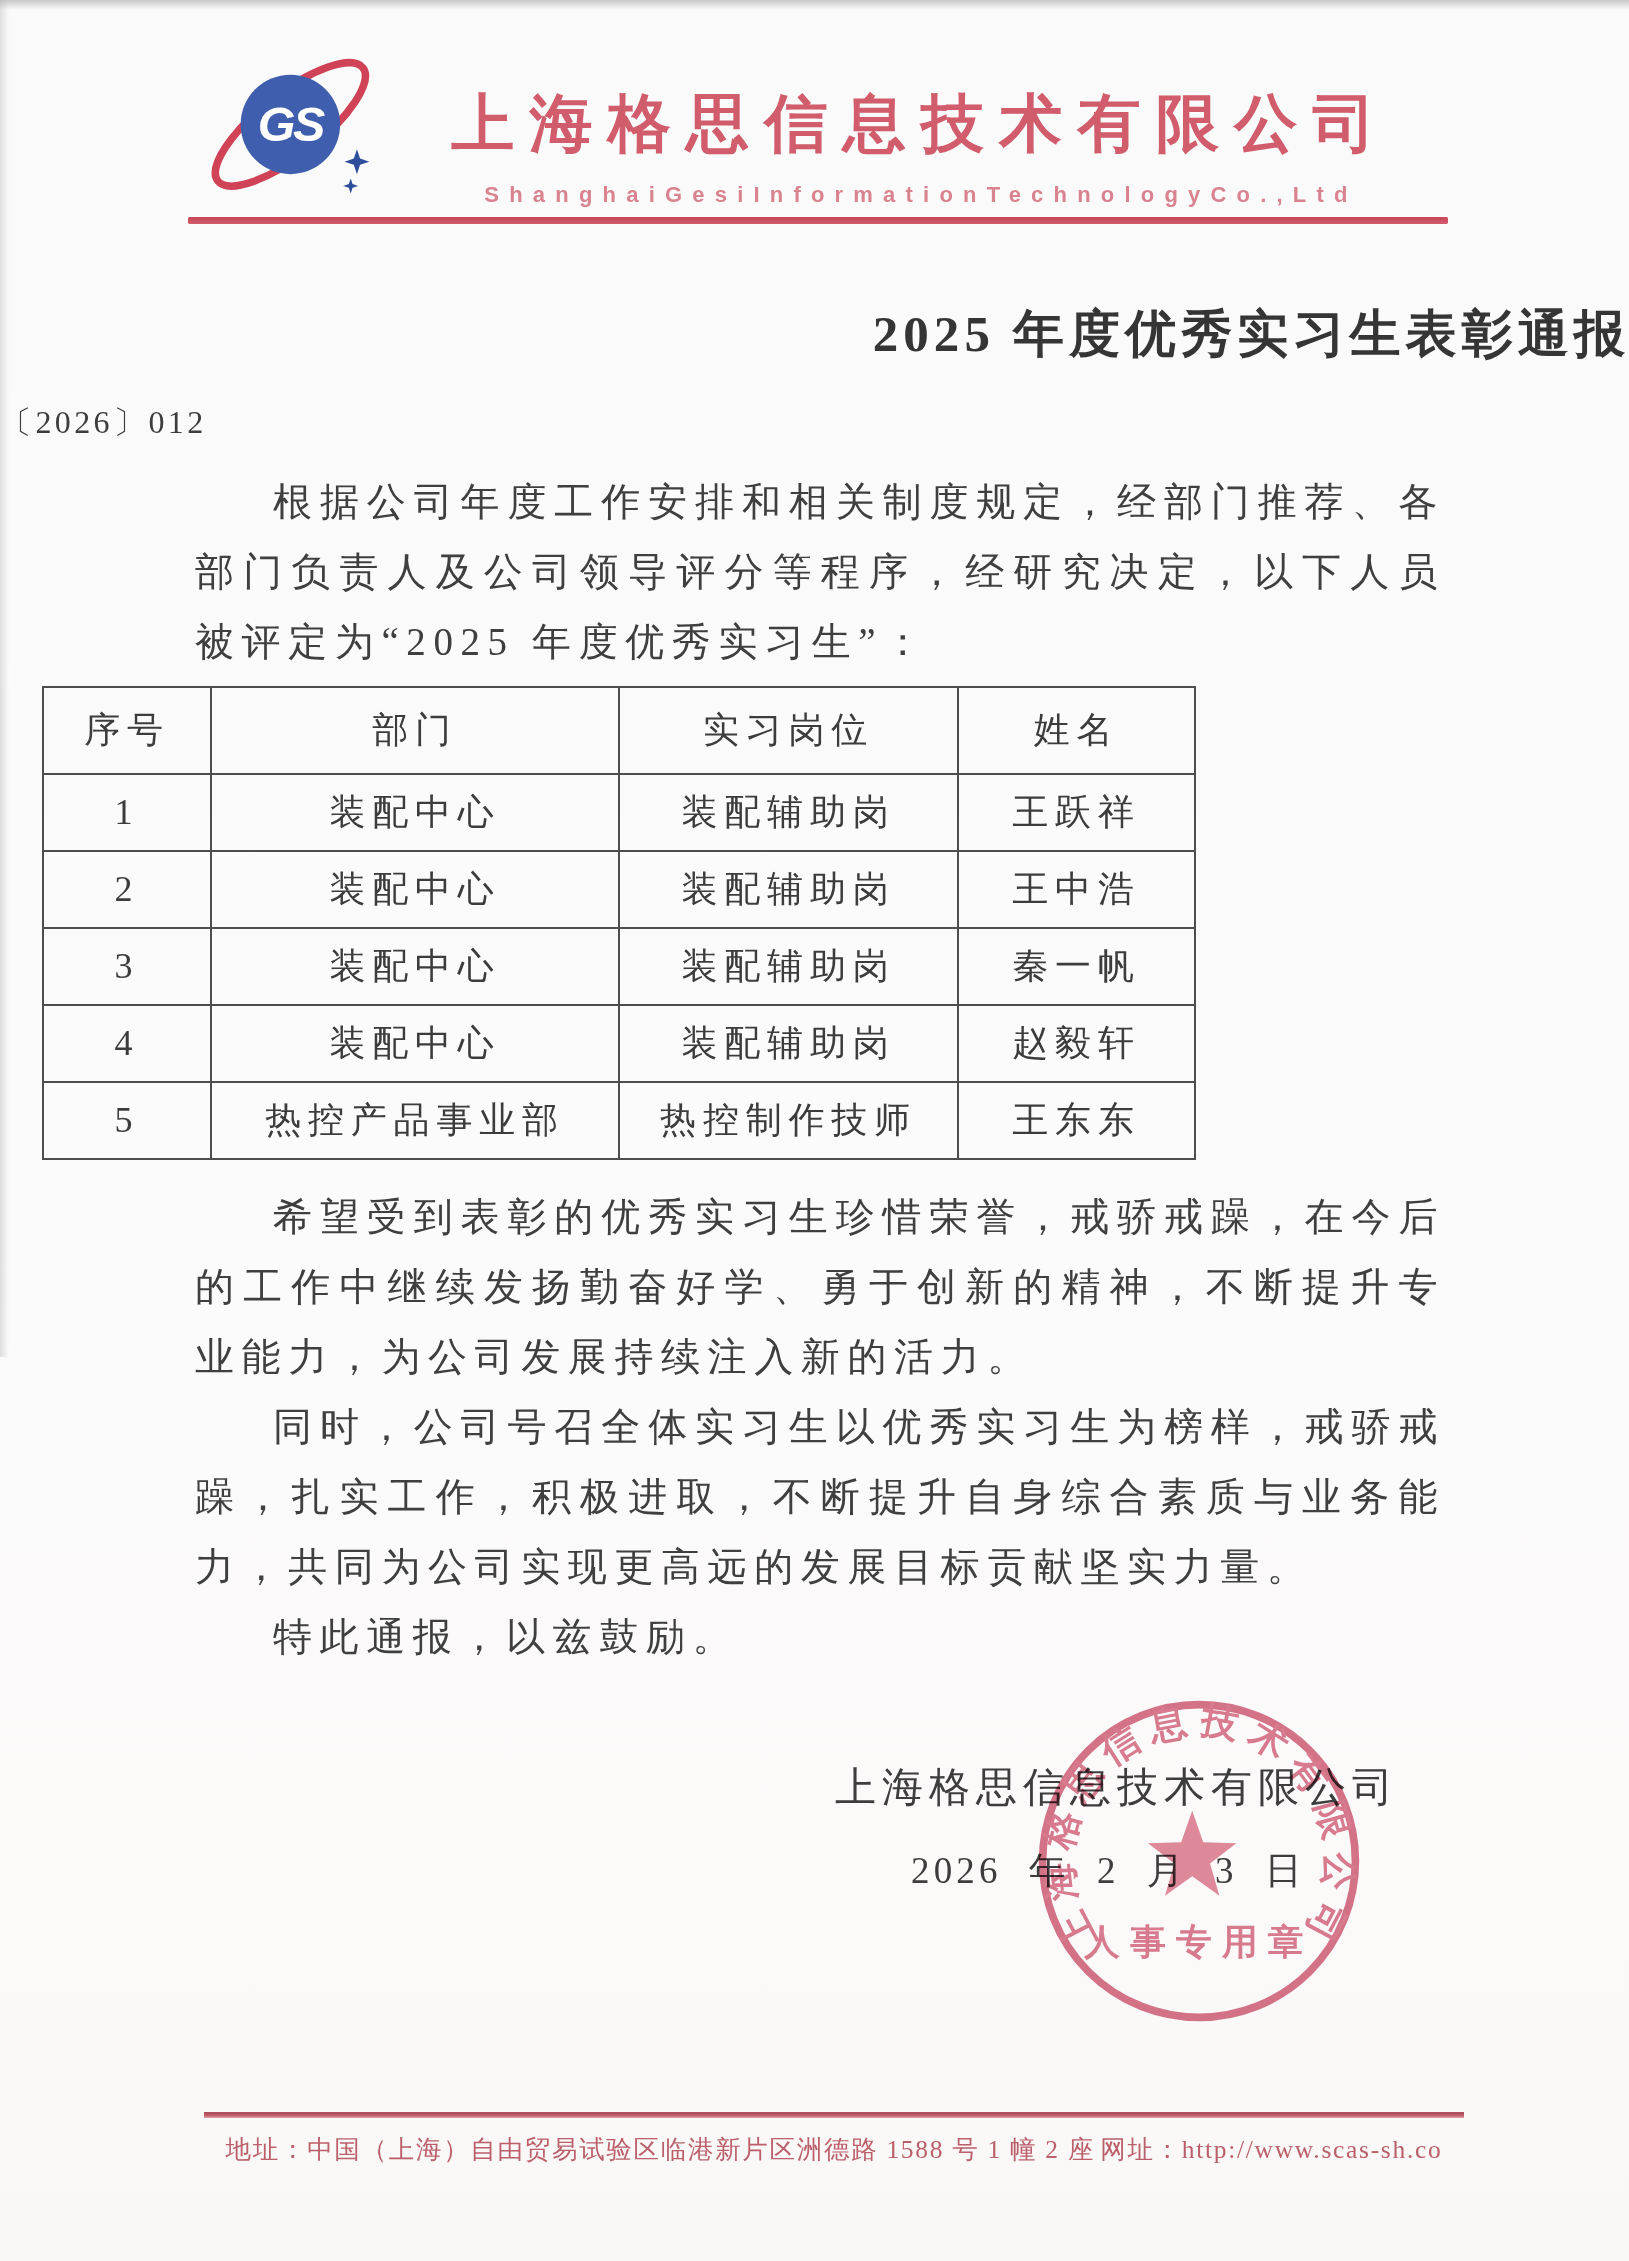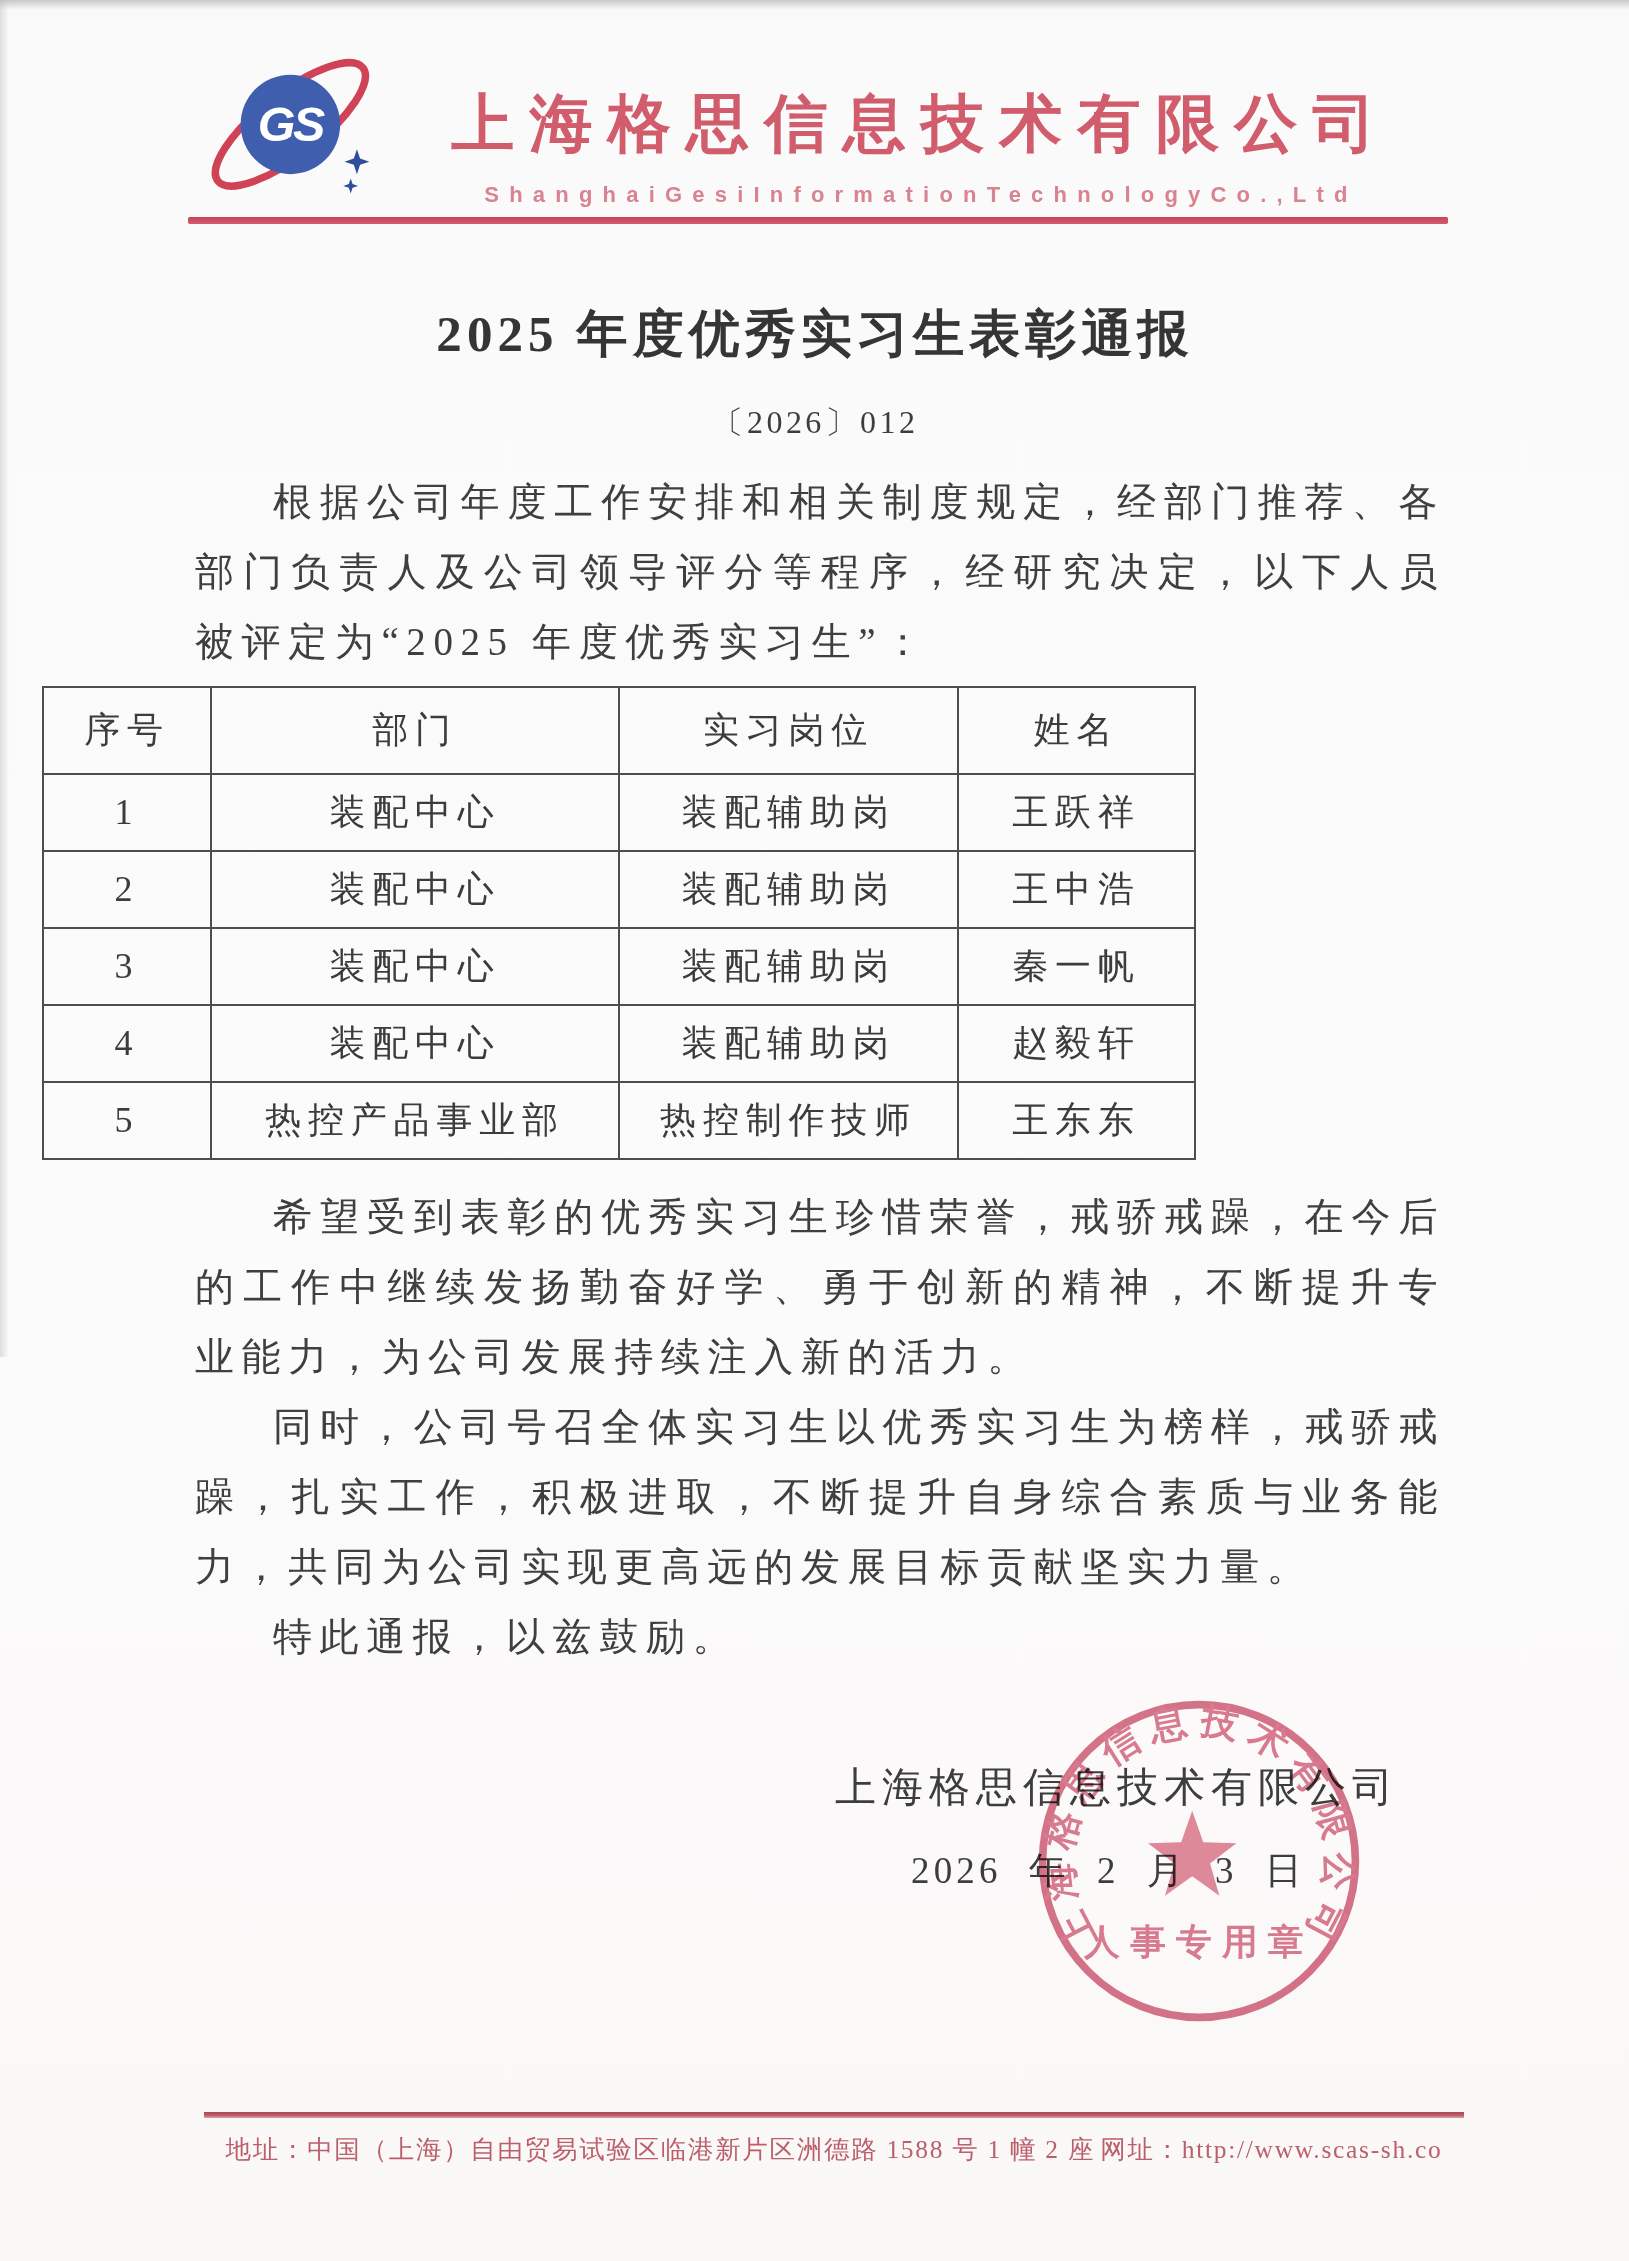--- a/index.html
+++ b/index.html
@@ -37,25 +37,25 @@
     font-size:22px;font-weight:700;letter-spacing:10.2px;
     color:#d8838f;white-space:nowrap;
   }
   .header-rule{
     position:absolute;left:188px;top:217px;width:1260px;height:6.8px;
     background:linear-gradient(180deg,#c64458,#d25d6e);
     border-radius:1.7px;
   }
   
   .doc-title{
-    margin:81px 0 0 0;text-align:center;
+    margin:81px 0 0 0;text-align:right;
     font-size:51px;font-weight:700;letter-spacing:5.1px;color:#353535;
   }
   .doc-number{
-    margin-top:32px;text-align:center;
+    margin-top:32px;
     font-size:32px;letter-spacing:3.4px;color:#3d3d3d;
   }
   
   .body-text{
     margin:22px 185px 0 195px;
     font-size:39px;line-height:70px;letter-spacing:7.6px;
     color:#3f3f3f;text-align:justify;
   }
   .body-text p{margin:0;text-indent:2em;}
   

